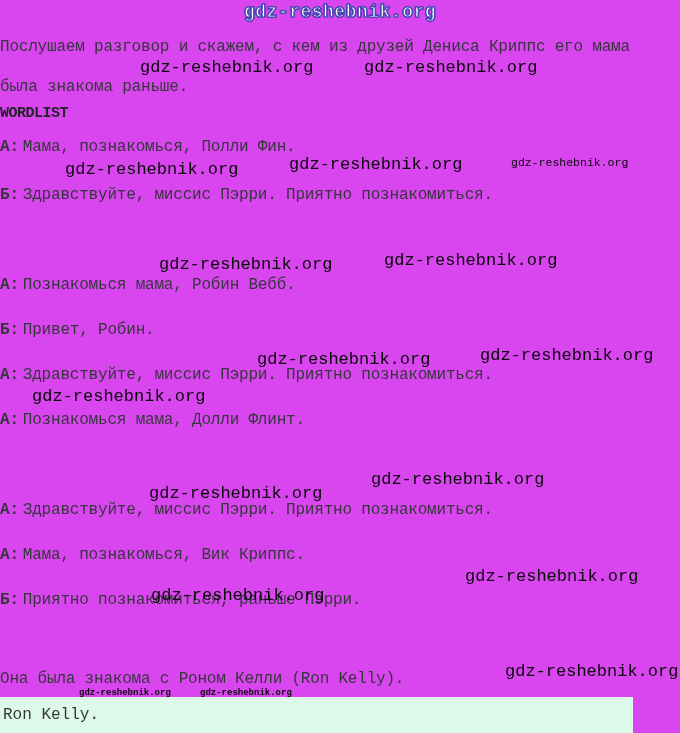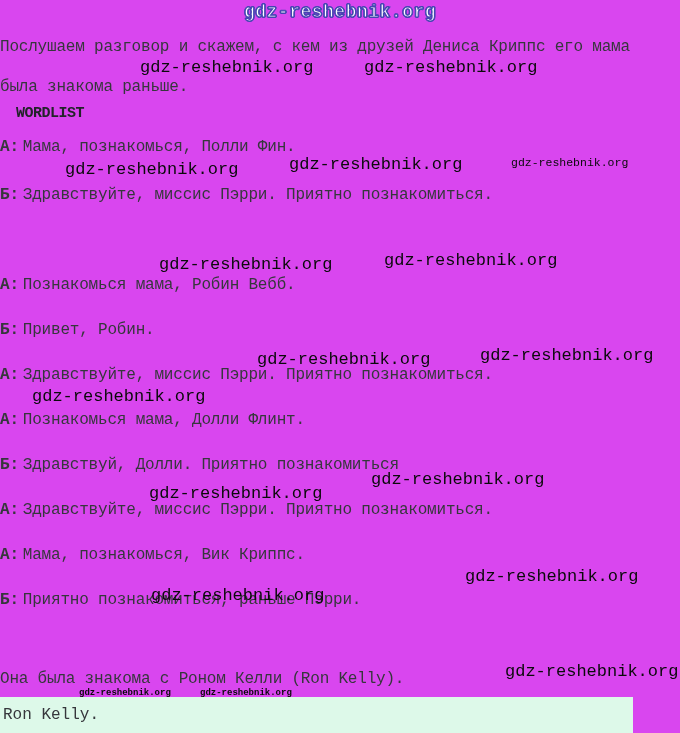--- a/index.html
+++ b/index.html
@@ -40,21 +40,20 @@
     letter-spacing: -0.2px;
   }
   .wordlist {
     position: absolute;
     top: 105px;
     left: 0;
     color: #222329;
     font-size: 15px;
     font-weight: 700;
     letter-spacing: -0.5px;
-    margin-left: 16px;
   }
   
   .wm {
     position: absolute;
     color: #0a0a0a;
     font-size: 17px;
     line-height: 18px;
     white-space: nowrap;
   }
   .wm-sm { font-size: 11.5px; line-height: 12px; }
@@ -111,21 +110,20 @@
   <div class="intro">Послушаем разговор и скажем, с кем из друзей Дениса Криппс его мама была знакома раньше.</div>
 
   <div class="wordlist">WORDLIST</div>
 
   <div class="line" style="top:139px"><span class="spk">А:</span><span>Мама, познакомься, Полли Фин.</span></div>
   <div class="line" style="top:187px"><span class="spk">Б:</span><span>Здравствуйте, миссис Пэрри. Приятно познакомиться.</span></div>
   <div class="line" style="top:277px"><span class="spk">А:</span><span>Познакомься мама, Робин Вебб.</span></div>
   <div class="line" style="top:322px"><span class="spk">Б:</span><span>Привет, Робин.</span></div>
   <div class="line" style="top:367px"><span class="spk">А:</span><span>Здравствуйте, миссис Пэрри. Приятно познакомиться.</span></div>
   <div class="line" style="top:412px"><span class="spk">А:</span><span>Познакомься мама, Долли Флинт.</span></div>
-  <div class="line" style="top:457px"><span class="spk">Б:</span><span>Здравствуй, Долли. Приятно познакомиться</span></div>
   <div class="line" style="top:502px"><span class="spk">А:</span><span>Здравствуйте, миссис Пэрри. Приятно познакомиться.</span></div>
   <div class="line" style="top:547px"><span class="spk">А:</span><span>Мама, познакомься, Вик Криппс.</span></div>
   <div class="line" style="top:592px"><span class="spk">Б:</span><span>Приятно познакомиться, раньше Пэрри.</span></div>
 
   <span class="wm" style="top:59px;  left:140px">gdz-reshebnik.org</span>
   <span class="wm" style="top:59px;  left:364px">gdz-reshebnik.org</span>
   <span class="wm" style="top:161px; left:65px">gdz-reshebnik.org</span>
   <span class="wm" style="top:156px; left:289px">gdz-reshebnik.org</span>
   <span class="wm wm-sm" style="top:157px; left:511px">gdz-reshebnik.org</span>
   <span class="wm" style="top:256px; left:159px">gdz-reshebnik.org</span>

